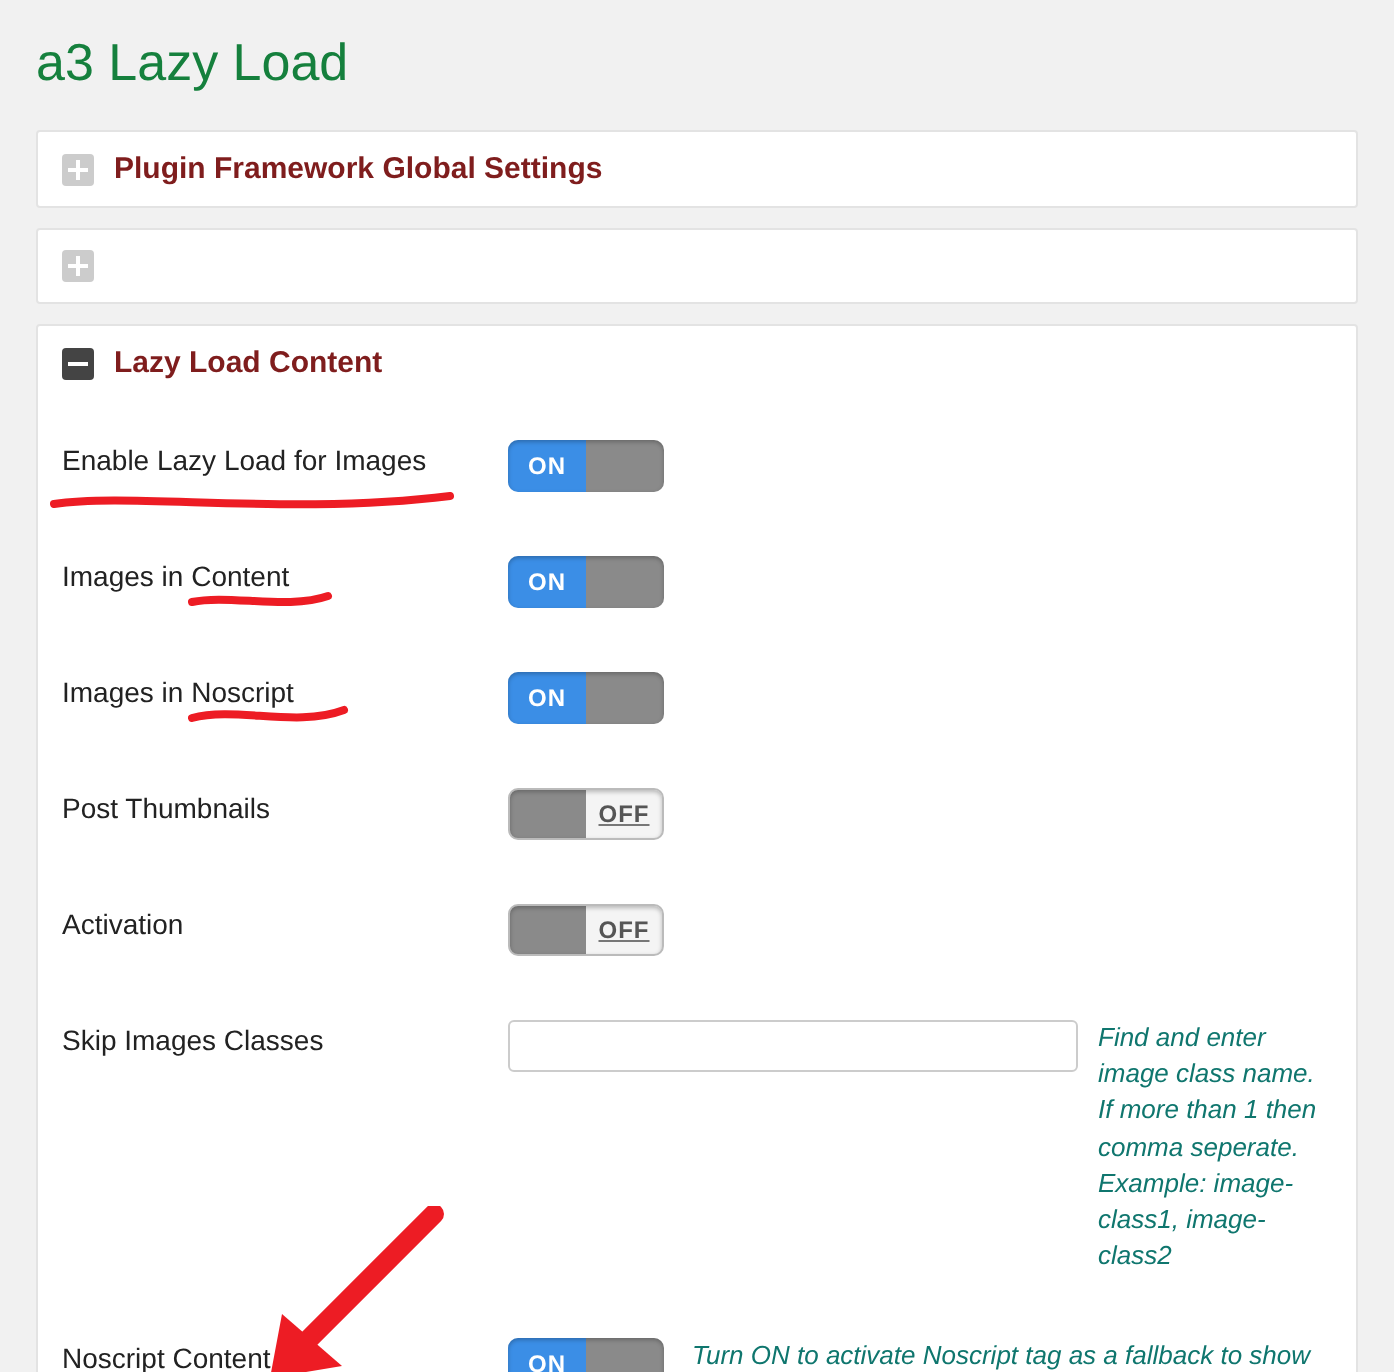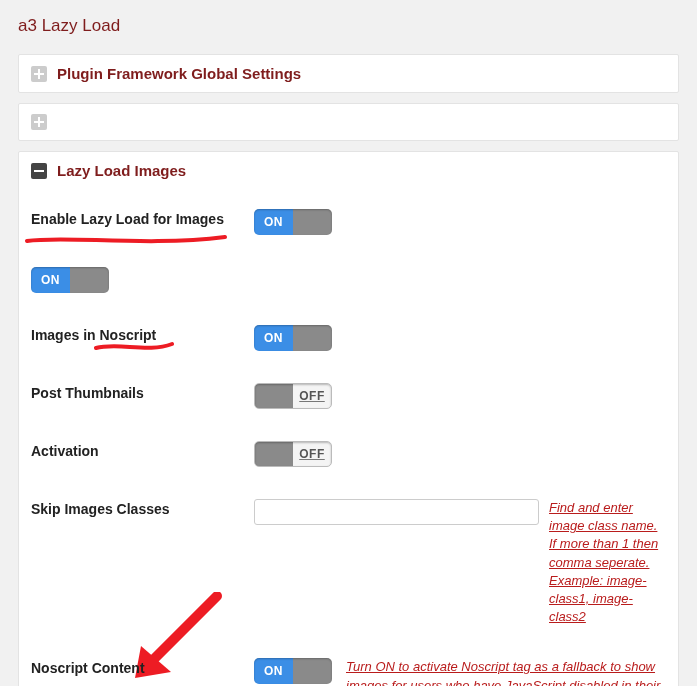--- a/index.html
+++ b/index.html
@@ -8,24 +8,24 @@
     font-family: -apple-system, BlinkMacSystemFont, "Segoe UI", Helvetica, Arial, sans-serif;
     background: #f1f1f1;
     color: #222;
     width: 697px;
     padding: 0;
   }
   .page {
     padding: 10px 18px 18px 18px;
   }
   h1 {
-    font-size: 17px;
+    font-size: 26px;
     font-weight: 400;
     margin: 6px 0 18px 0;
-    color: #7f1d1d;
+    color: #15803d;
   }
   .panel {
     background: #fff;
     border: 1px solid #e3e3e3;
     border-radius: 2px;
     margin-bottom: 10px;
   }
   .panel-head {
     display: flex;
     align-items: center;
@@ -53,21 +53,21 @@
   }
   .row {
     display: flex;
     align-items: flex-start;
     padding: 16px 12px 16px 12px;
     position: relative;
   }
   .row-label {
     width: 223px;
     font-size: 14px;
-    font-weight: 700;
+    font-weight: 400;
     color: #222;
     flex-shrink: 0;
     position: relative;
     padding-top: 2px;
   }
   .row-control {
     display: flex;
     align-items: flex-start;
     flex-wrap: wrap;
     gap: 12px;
@@ -101,24 +101,23 @@
     align-items: center;
     justify-content: center;
     letter-spacing: 0.5px;
   }
   .toggle-off .seg { color: #555; }
   .toggle-on .seg:first-child { color: #fff; }
   .toggle-off .seg:last-child { color: #555; }
   .desc {
     font-size: 13px;
     font-style: italic;
-    color: #b91c1c;
+    color: #0f766e;
     line-height: 1.4;
     flex: 1;
-    text-decoration: underline;
   }
   .text-input {
     width: 285px;
     height: 26px;
     border: 1px solid #ccc;
     border-radius: 3px;
     padding: 2px 6px;
     font-size: 13px;
     background: #fff;
   }
@@ -160,40 +159,46 @@
     </div>
   </div>
 
   <div class="panel">
     <div class="panel-head">
       <span class="minus-icon">
         <svg width="10" height="10" viewBox="0 0 10 10">
             <path d="M0 4h10v2H0z" fill="#fff"></path>
           </svg>
       </span>
-      <span>Lazy Load Images</span>
+      <span>Lazy Load Content</span>
     </div>
     <div class="panel-body">
 
       <div class="row">
         <div class="row-label">
           <span>Enable Lazy Load for Images</span>
           <svg class="under-annot" style="left:-6px;top:22px" width="210" height="24" viewBox="0 0 210 24">
             <path d="M2 10 C 40 4, 120 16, 200 6" stroke="#ed1c24" stroke-width="4" fill="none" stroke-linecap="round"></path>
           </svg>
         </div>
         <div class="row-control">
           <div class="toggle toggle-on">
             <span class="seg">ON</span>
             <span class="seg"></span>
           </div>
         </div>
       </div>
 
       <div class="row">
+        <div class="row-label">
+          <span>Images in Content</span>
+          <svg class="under-annot" style="left:63px;top:15px" width="80" height="16" viewBox="0 0 80 16">
+            <path d="M2 8 C 20 4, 50 12, 70 5" stroke="#ed1c24" stroke-width="4" fill="none" stroke-linecap="round"></path>
+          </svg>
+        </div>
         <div class="row-control">
           <div class="toggle toggle-on">
             <span class="seg">ON</span>
             <span class="seg"></span>
           </div>
         </div>
       </div>
 
       <div class="row">
         <div class="row-label">

